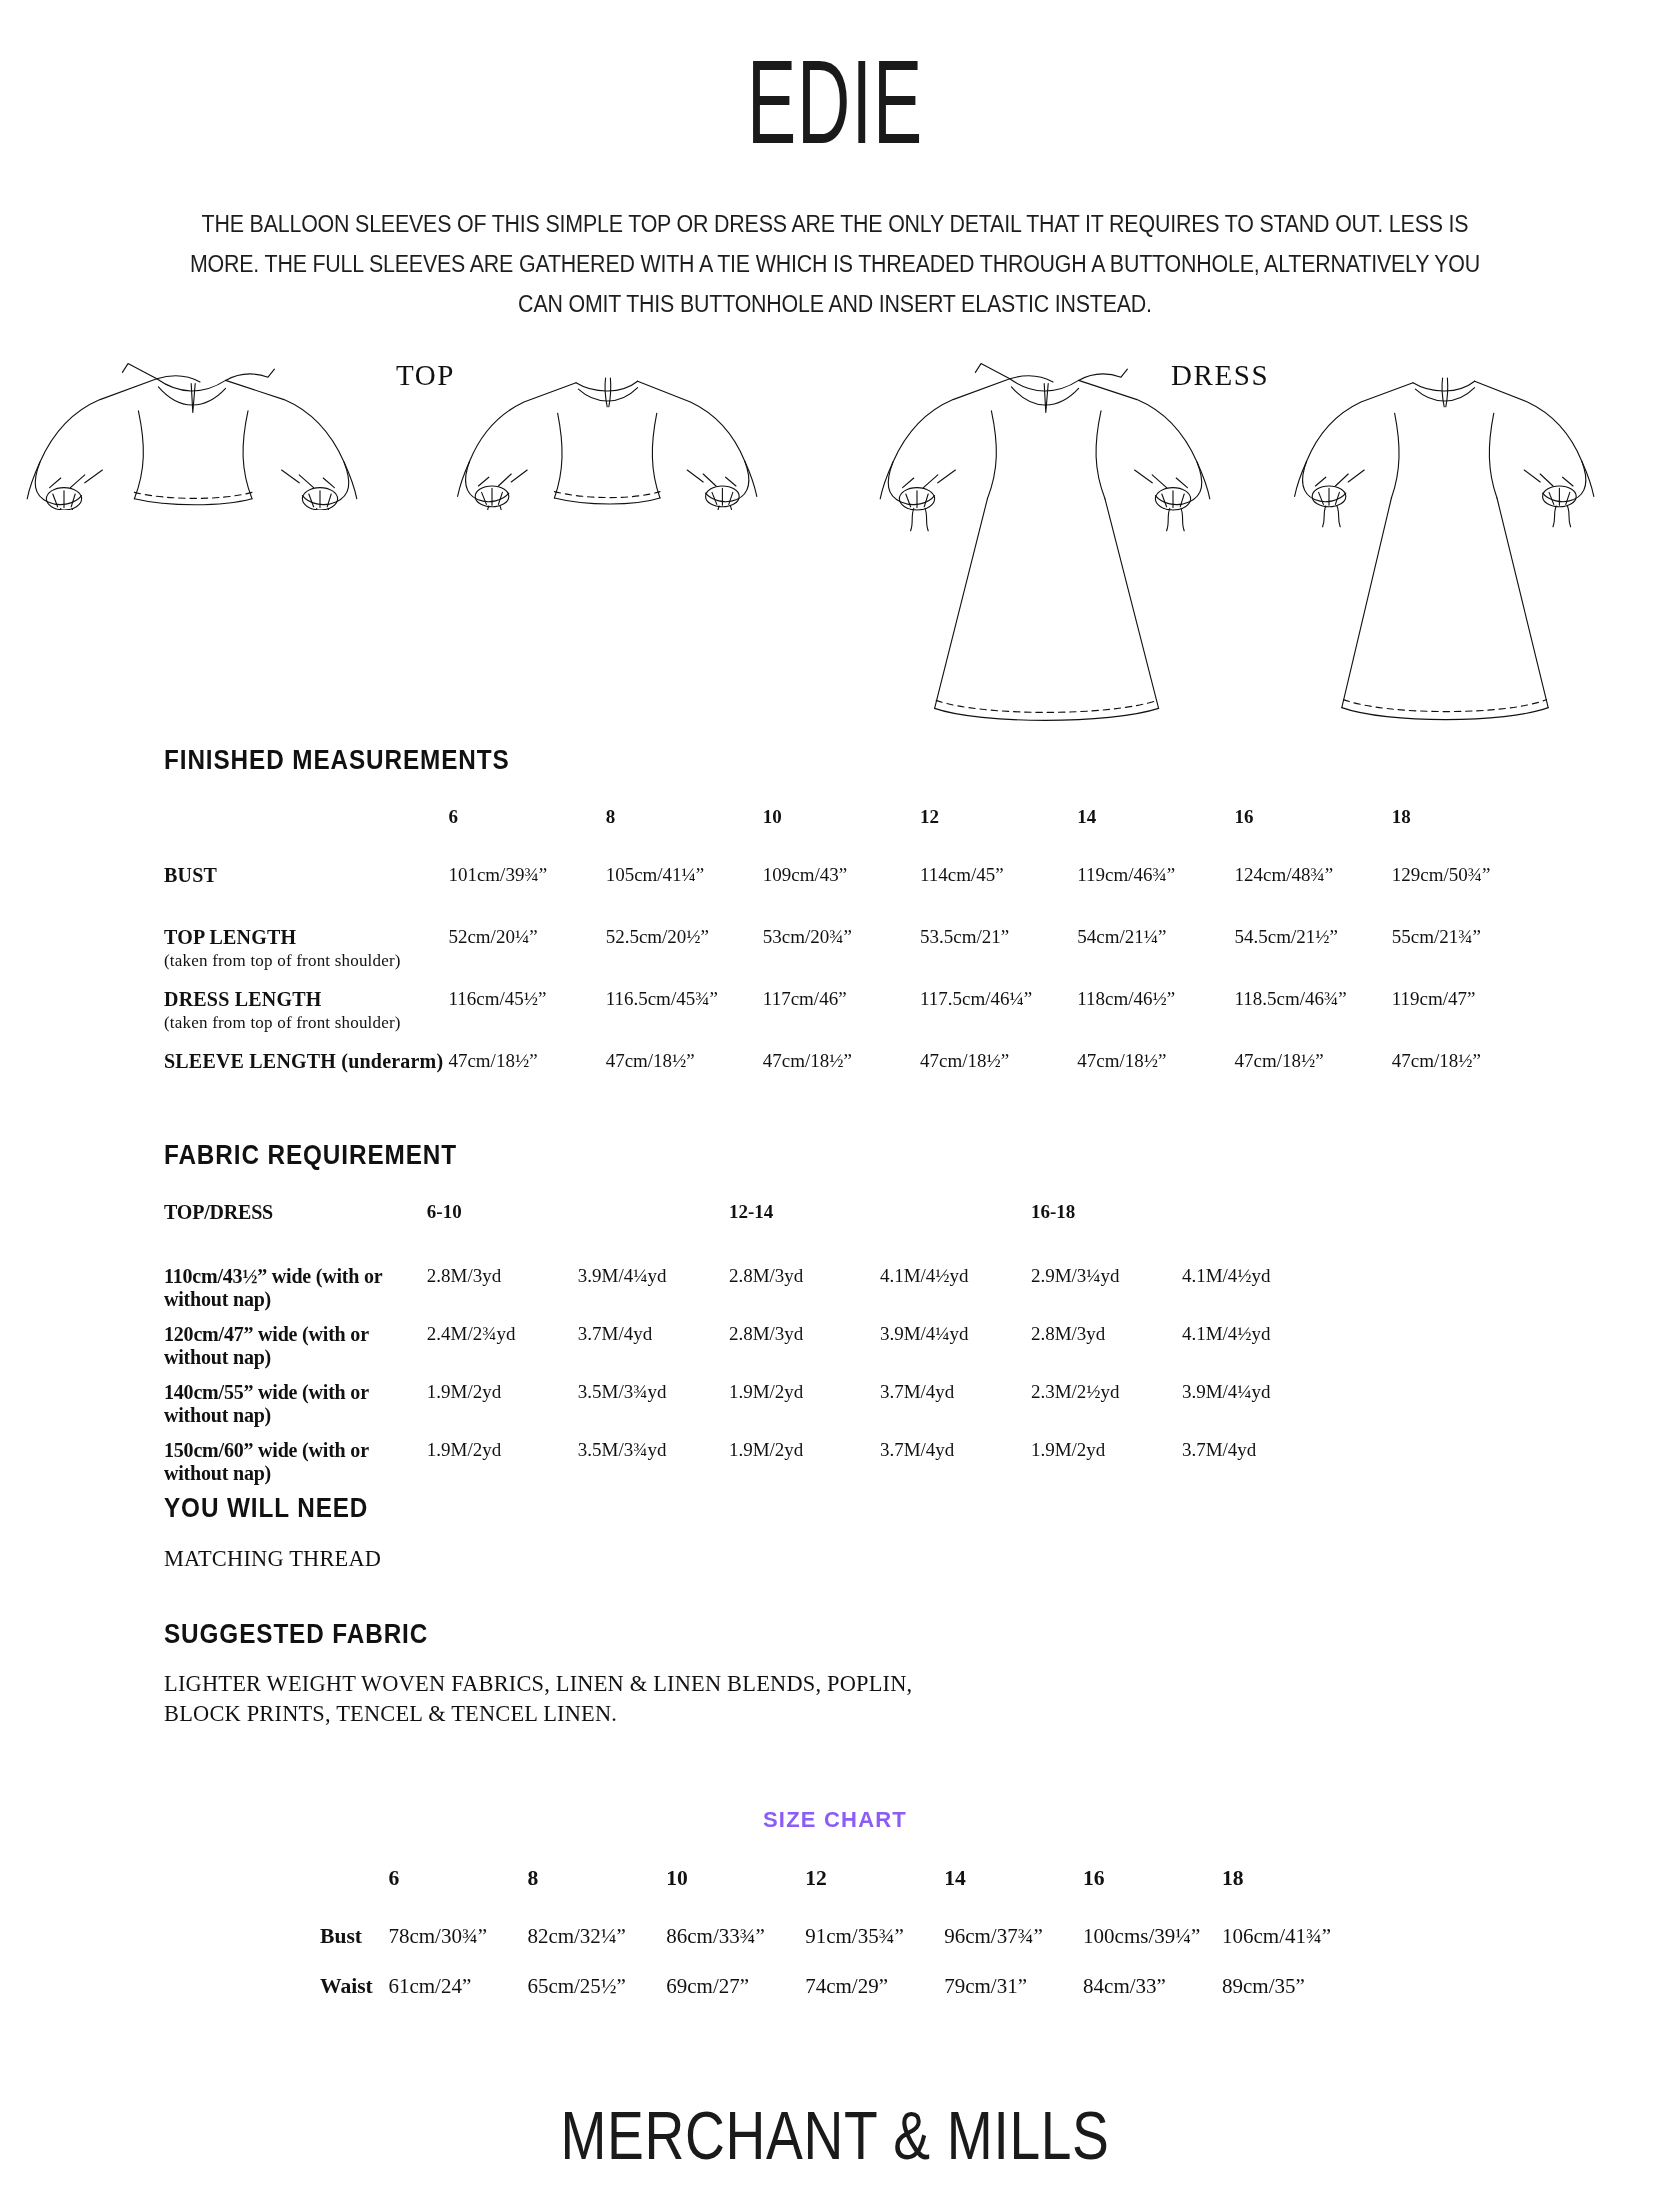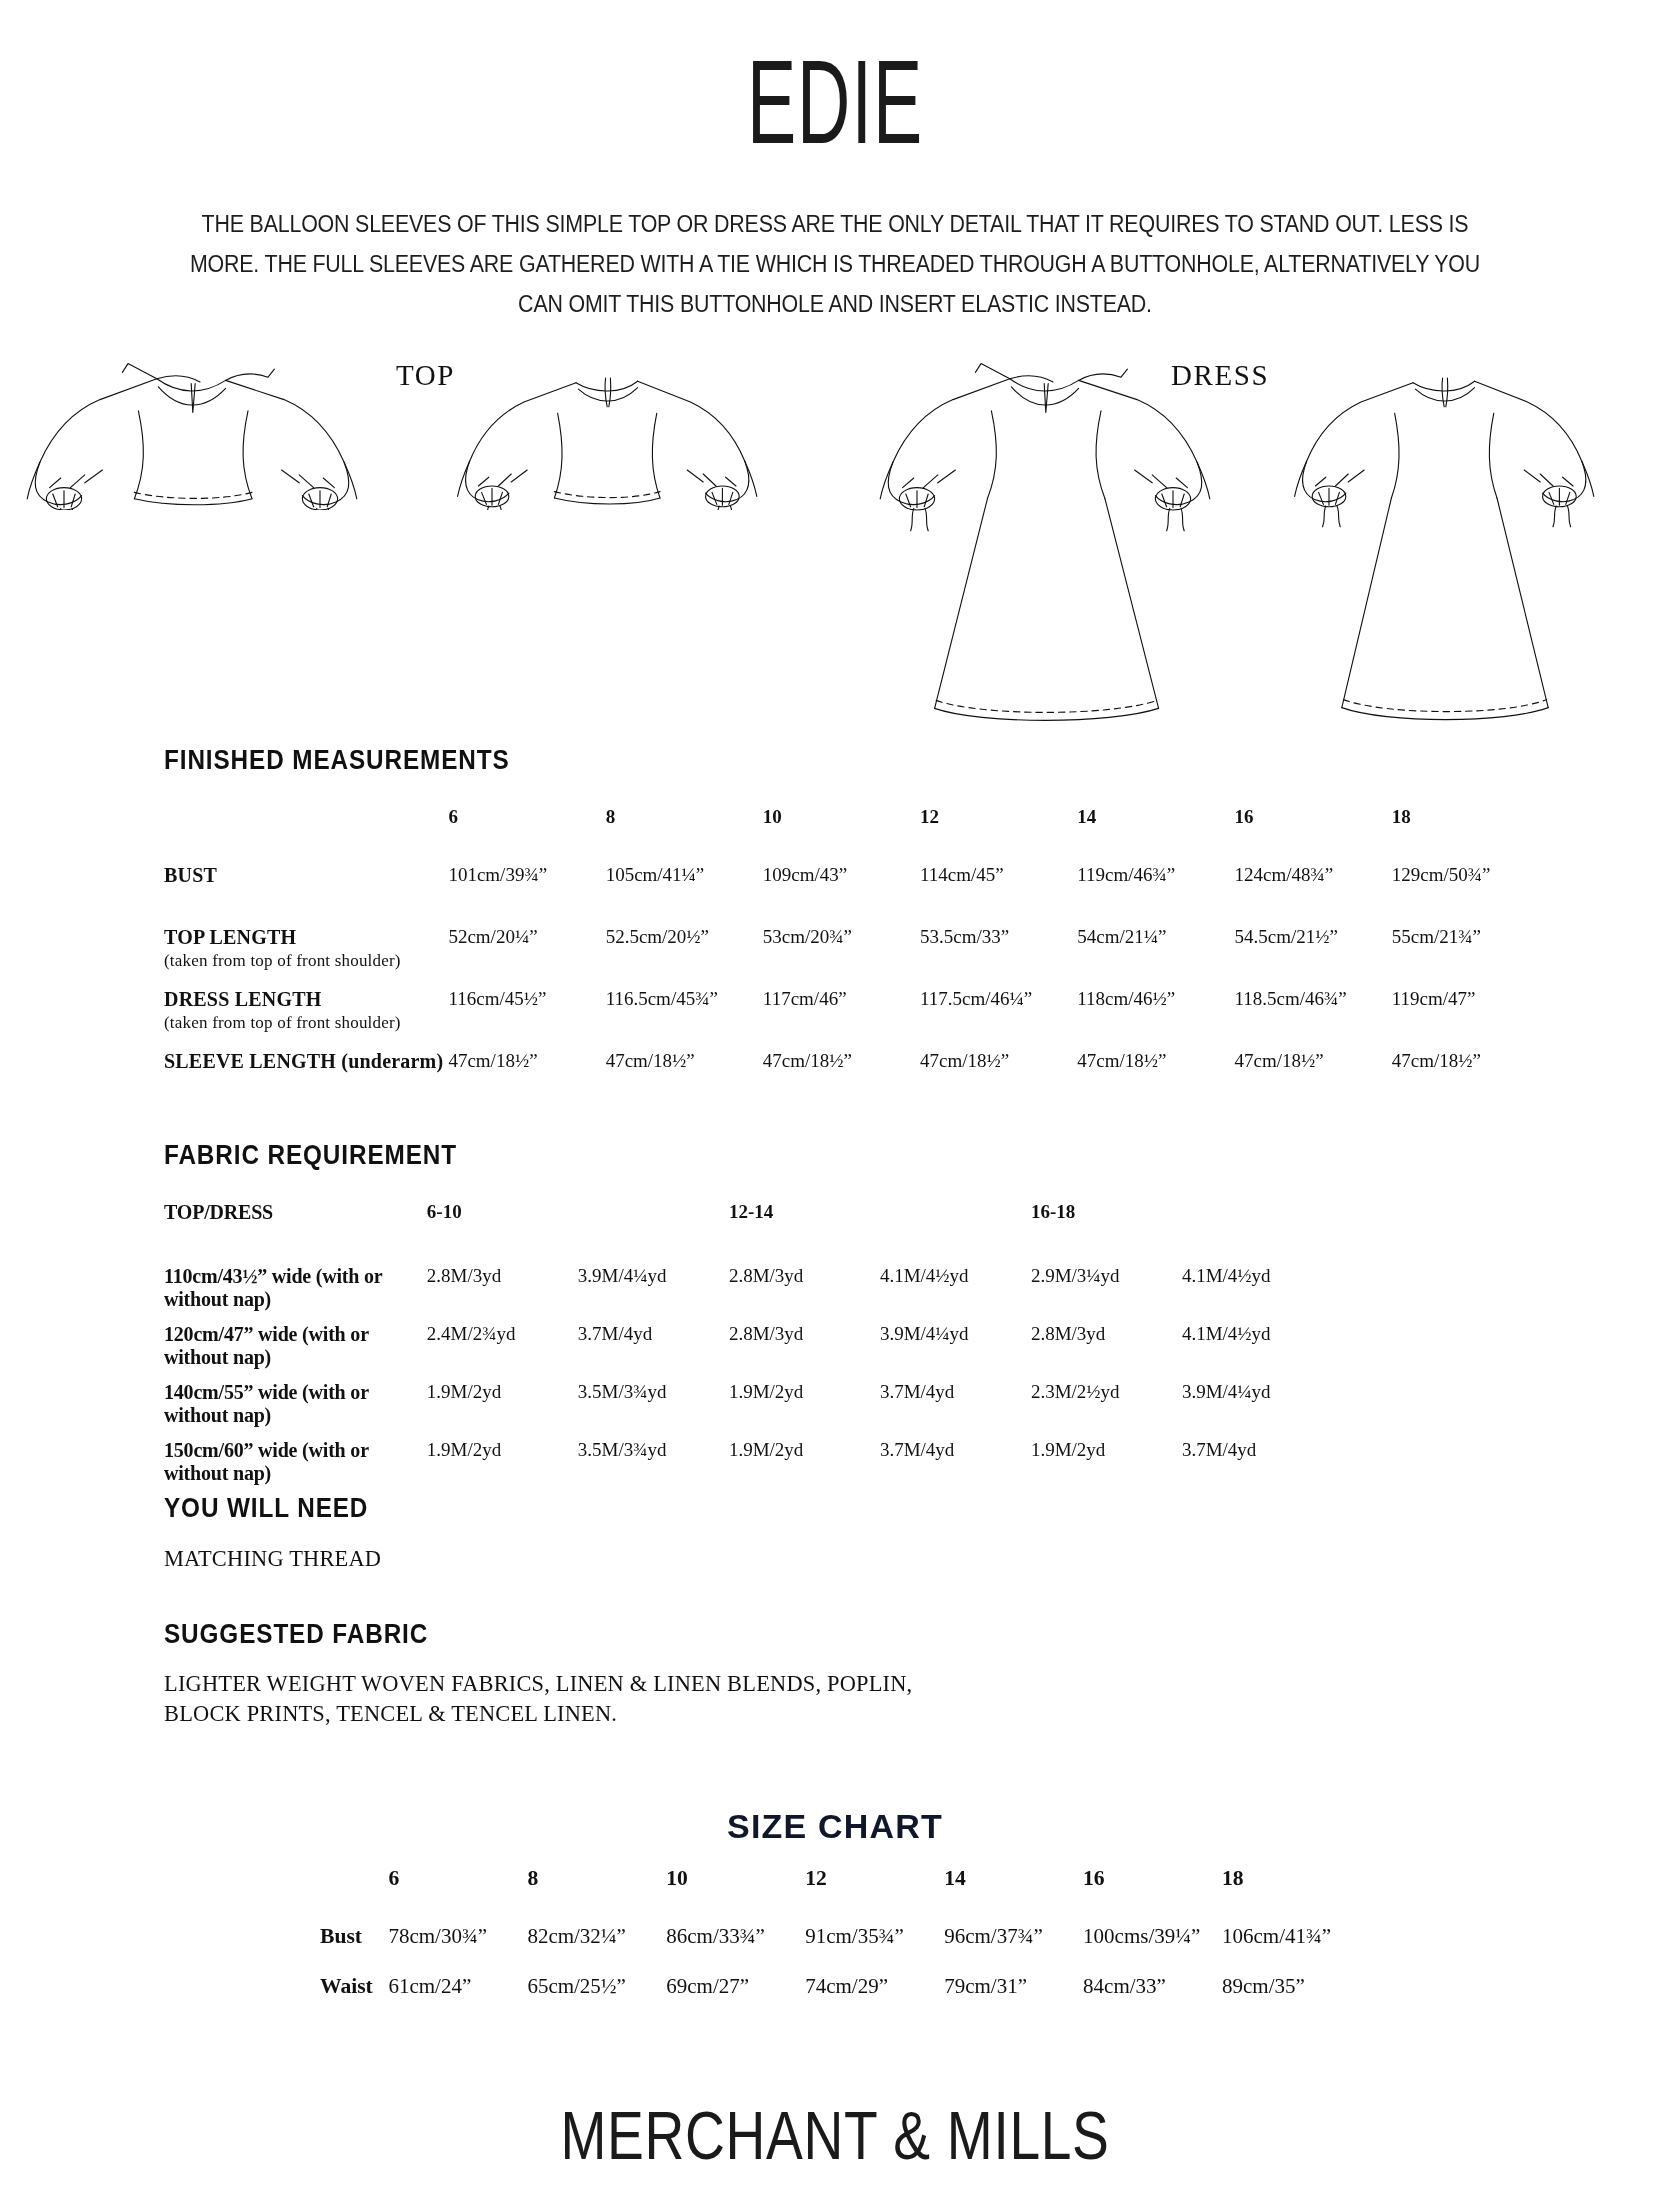--- a/index.html
+++ b/index.html
@@ -147,23 +147,23 @@
 
   
   .sizechart-title {
     position: absolute;
     top: 1807px;
     left: 0;
     width: 1670px;
     text-align: center;
     font-family: "Liberation Sans", sans-serif;
     font-weight: 700;
-    font-size: 34px;
+    font-size: 22px;
     letter-spacing: 1.2px;
-    color: #0f172a;
+    color: #8b5cf6;
   }
   #sc-table {
     top: 1866px;
     left: 320px;
     width: 1041px;
   }
   #sc-table .sz-head { font-weight: 700; font-size: 21.6px; height: 58px; }
   #sc-table .rowlab { font-weight: 700; font-size: 21.6px; width: 68px; }
   #sc-table td { height: 50px; font-size: 21px; }
   #sc-table .val { width: 138px; }
@@ -330,21 +330,21 @@
     <td class="val">129cm/50¾”</td>
   </tr>
   <tr class="r-top">
     <td class="rowlab">
       <span>TOP LENGTH</span>
       <span class="sub">(taken from top of front shoulder)</span>
     </td>
     <td class="val">52cm/20¼”</td>
     <td class="val">52.5cm/20½”</td>
     <td class="val">53cm/20¾”</td>
-    <td class="val">53.5cm/33”</td>
+    <td class="val">53.5cm/21”</td>
     <td class="val">54cm/21¼”</td>
     <td class="val">54.5cm/21½”</td>
     <td class="val">55cm/21¾”</td>
   </tr>
   <tr class="r-dress">
     <td class="rowlab">
       <span>DRESS LENGTH</span>
       <span class="sub">(taken from top of front shoulder)</span>
     </td>
     <td class="val">116cm/45½”</td>

